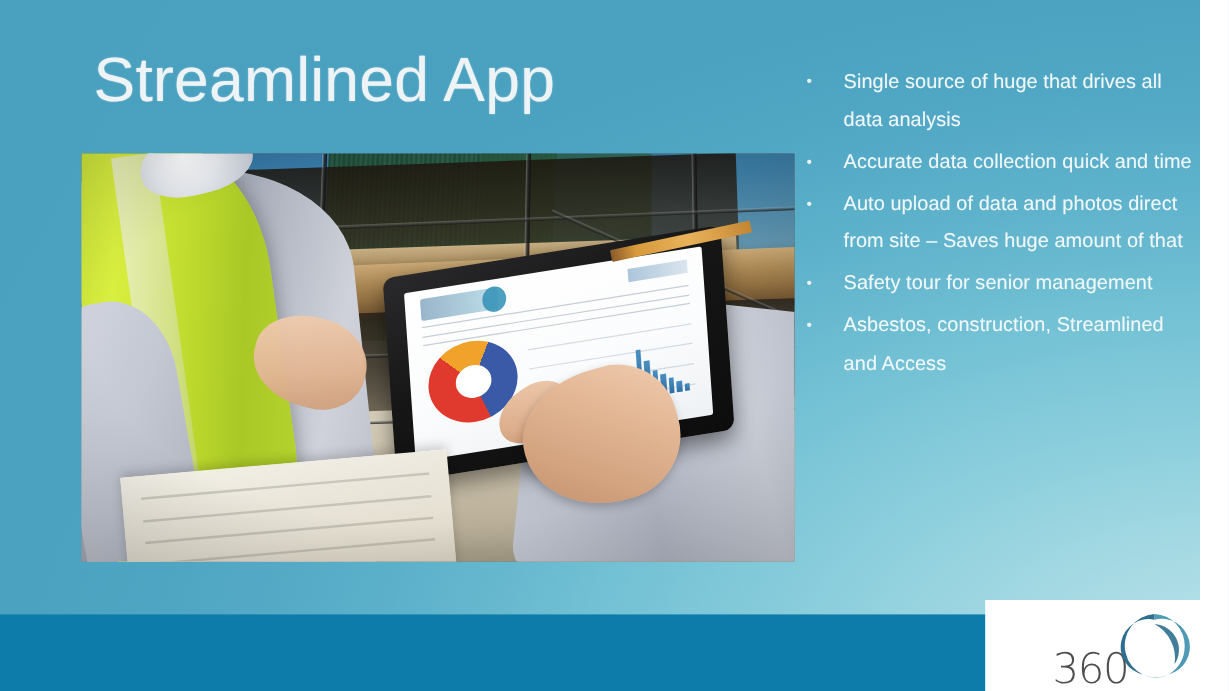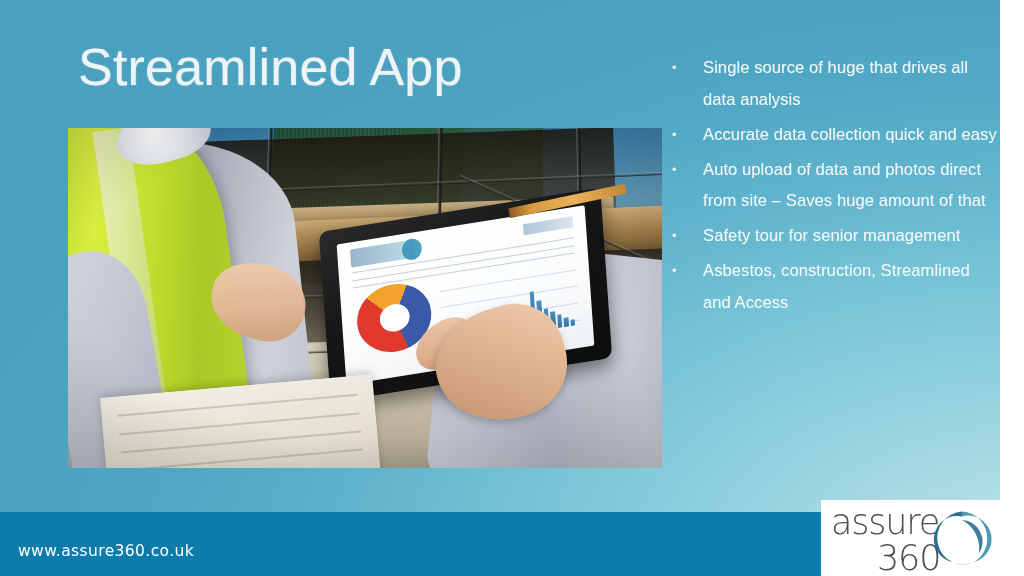--- a/index.html
+++ b/index.html
@@ -479,41 +479,39 @@
     </div>
   </div>
 
   <div class="bullets">
       <div class="bullet-row">
         <div class="bullet-dot">•</div>
         <div class="bullet-text">Single source of huge that drives all data analysis</div>
       </div>
       <div class="bullet-row">
         <div class="bullet-dot">•</div>
-        <div class="bullet-text">Accurate data collection quick and easy</div>
+        <div class="bullet-text">Accurate data collection quick and time</div>
       </div>
       <div class="bullet-row">
         <div class="bullet-dot">•</div>
         <div class="bullet-text">Auto upload of data and photos direct from site – Saves huge amount of that</div>
       </div>
       <div class="bullet-row">
         <div class="bullet-dot">•</div>
         <div class="bullet-text">Safety tour for senior management</div>
       </div>
       <div class="bullet-row">
         <div class="bullet-dot">•</div>
         <div class="bullet-text">Asbestos, construction, Streamlined and Access</div>
       </div>
     </div>
 
   <div class="footer-bar"></div>
-  <div class="footer-url">www.assure360.co.uk</div>
 
   <div class="logo-panel">
-    <div class="logo-word">assure</div>
     <div class="logo-num">360</div>
     <svg class="logo-mark" viewBox="0 0 100 100">
       <path d="M50 6 A44 44 0 0 1 92 52 A44 44 0 0 1 70 90 A38 38 0 0 0 50 14 Z" fill="#4f9ab4"></path>
       <path d="M50 6 A44 44 0 0 0 10 60 A44 44 0 0 0 34 90 A38 38 0 0 1 50 14 Z" fill="#2e6f8e"></path>
       <path d="M34 90 A44 44 0 0 0 70 90 A38 38 0 0 1 34 90 Z" fill="#8cc5d6"></path>
       <path d="M50 20 A36 36 0 0 1 78 76 A54 54 0 0 0 50 20 Z" fill="#2e6f8e" opacity="0.9"></path>
       <path d="M50 22 C33 38 27 58 35 78 C50 84 66 78 72 64 C62 44 58 32 50 22 Z" fill="#ffffff"></path>
       <path d="M50 24 C36 40 31 57 38 74 C50 79 63 74 69 62 C61 45 57 34 50 24 Z" fill="#ffffff"></path>
     </svg>
   </div>

